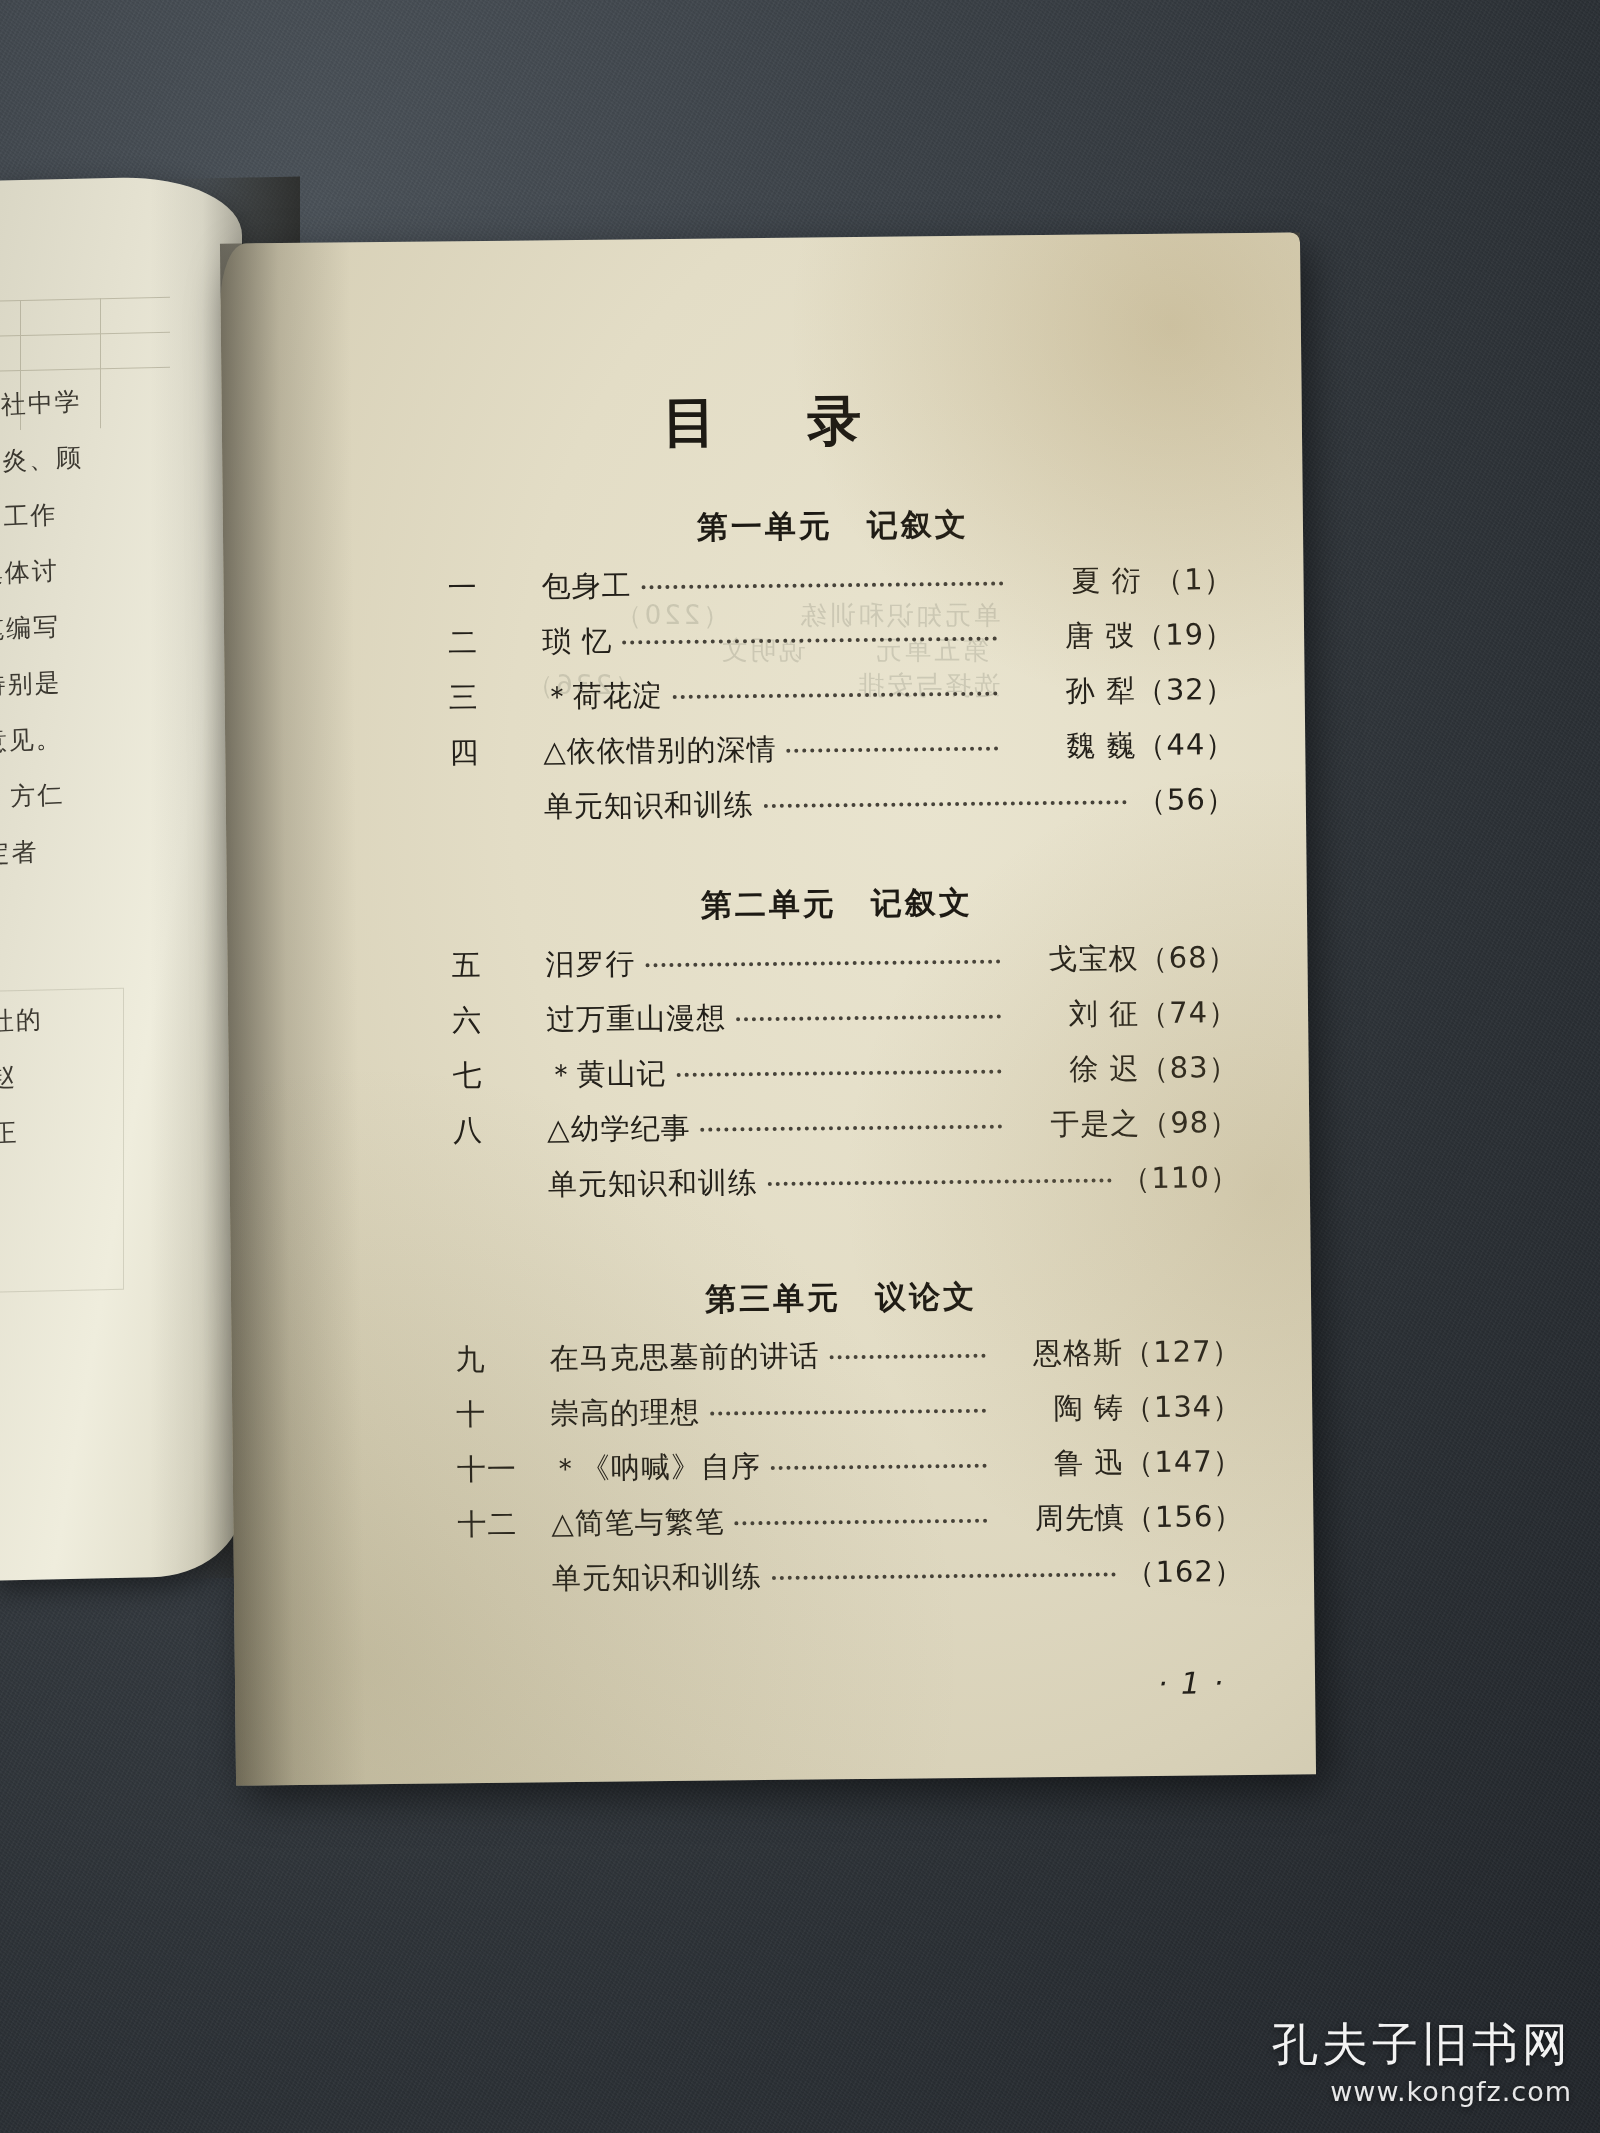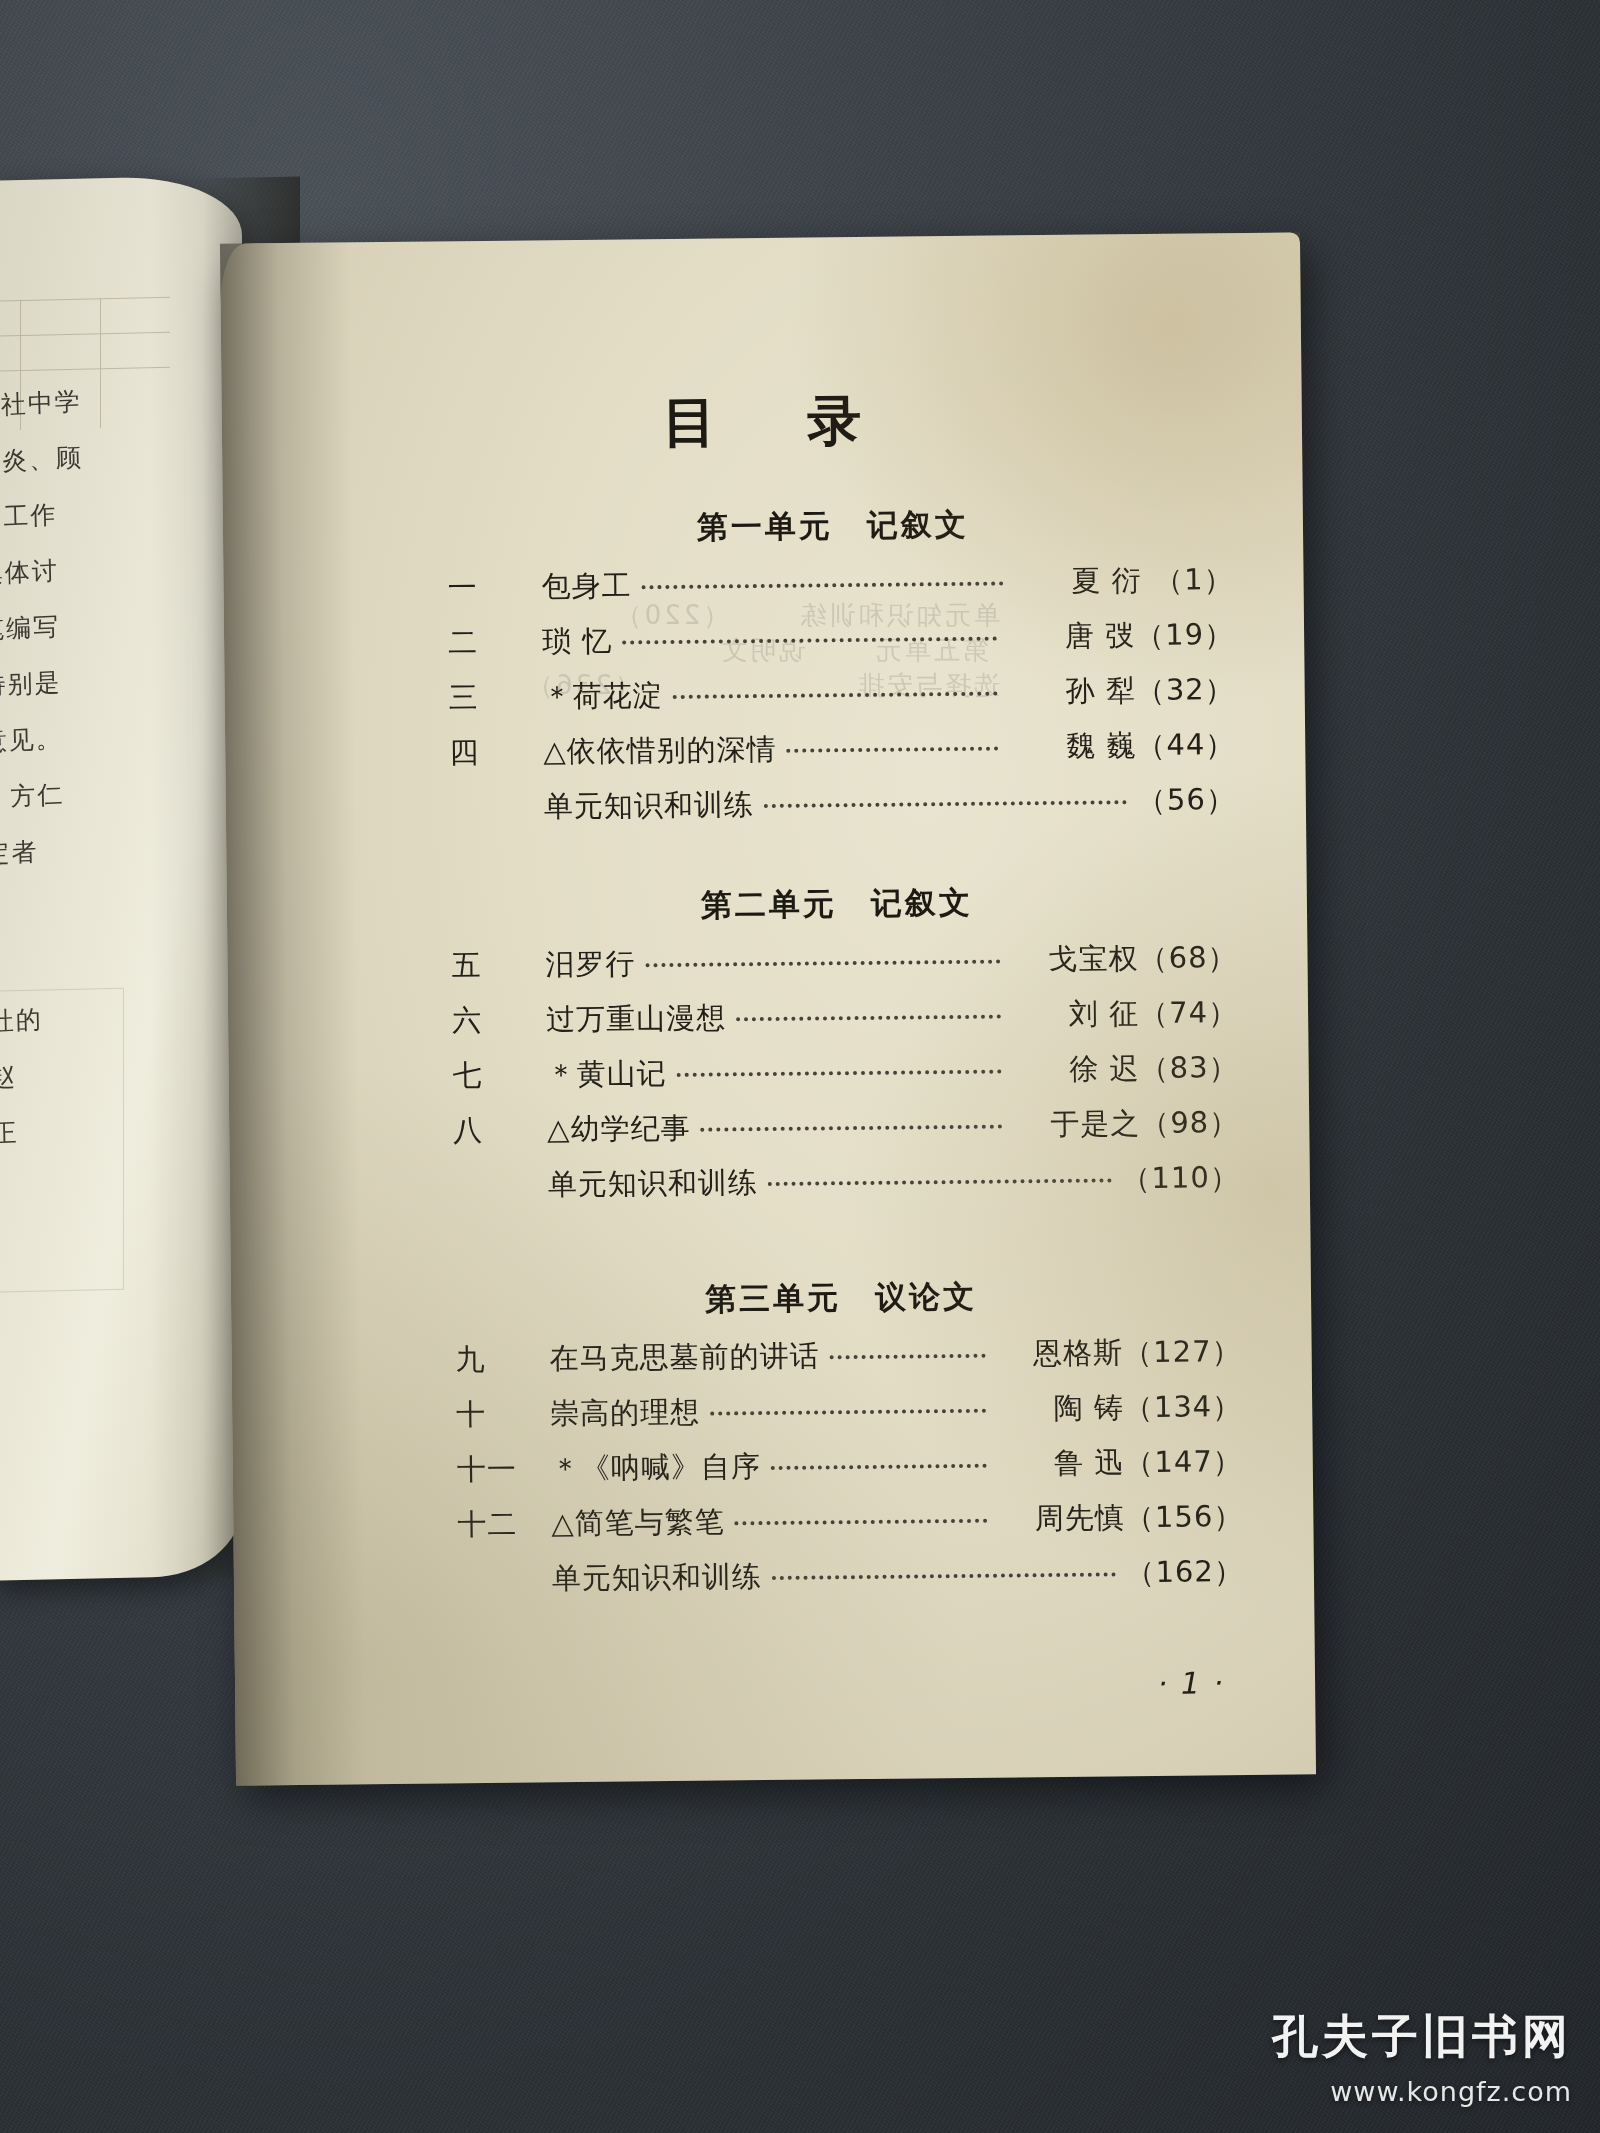--- a/index.html
+++ b/index.html
@@ -257,28 +257,28 @@
     position: absolute;
     right: 28px;
     bottom: 26px;
     text-align: right;
     color: #f2f2f2;
     text-shadow: 0 2px 6px rgba(0,0,0,.6);
     font-family: "DejaVu Sans", sans-serif;
   }
   .watermark .wm-main {
     font-size: 46px;
-    font-weight: bold;
+    font-weight: normal;
     letter-spacing: 4px;
     line-height: 1.1;
   }
   .watermark .wm-sub {
     font-size: 27px;
     letter-spacing: 1px;
-    margin-top: 14px;
+    margin-top: 6px;
     opacity: .95;
   }
 </style>
 </head>
 <body>
 
 <div id="page">
 
   <div class="desk"></div>
 

